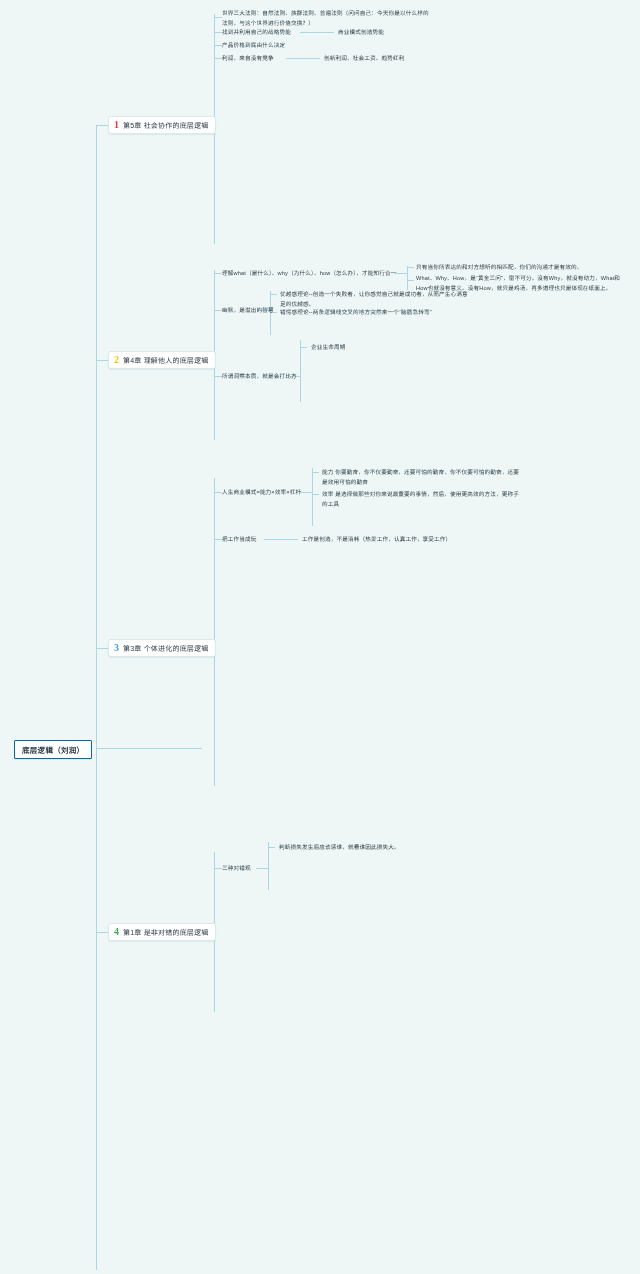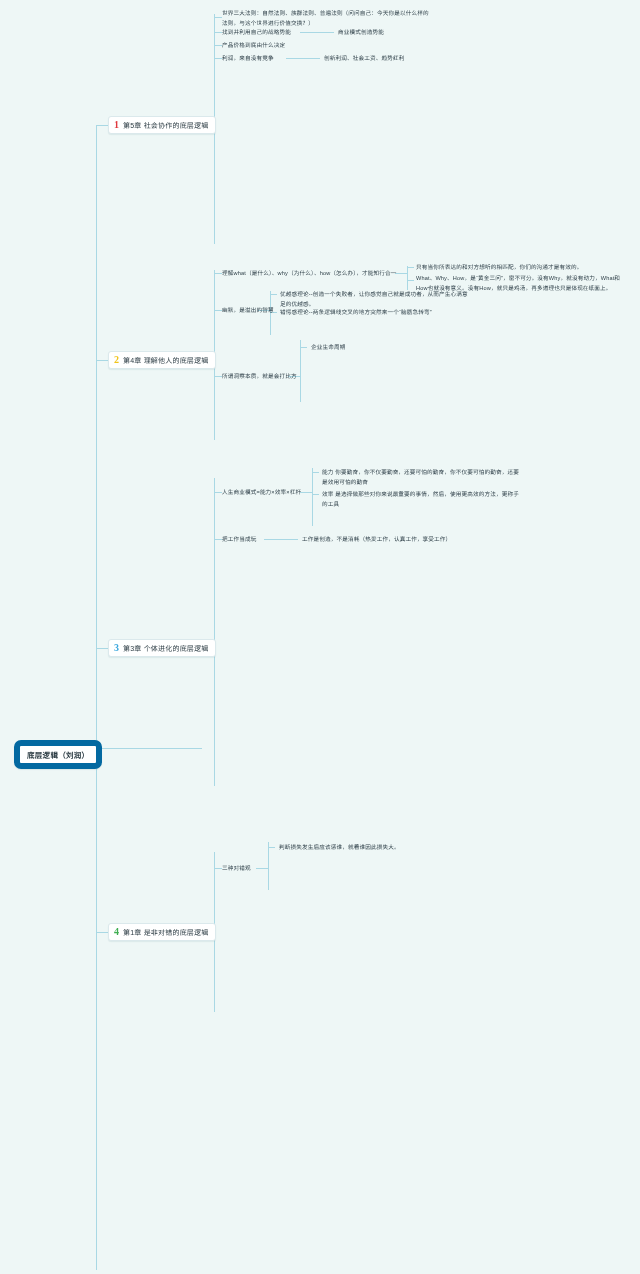--- a/index.html
+++ b/index.html
@@ -15,22 +15,22 @@
 
   
   .ln{position:absolute;background:#a9d8e4;}
   .ln.h{height:1px;}
   .ln.v{width:1px;}
 
   
   .root-node{
     position:absolute;
     background:#ffffff;
-    border:6px solid #0369a1;
-    border-radius:7px;
+    border:1px solid #0369a1;
+    border-radius:1px;
     padding:3px 7px;
     font-size:7.5px;
     font-weight:bold;
     letter-spacing:.3px;
     white-space:nowrap;
     box-shadow:0 1px 1px rgba(120,160,170,.18);
   }
 
   
   .chap{

